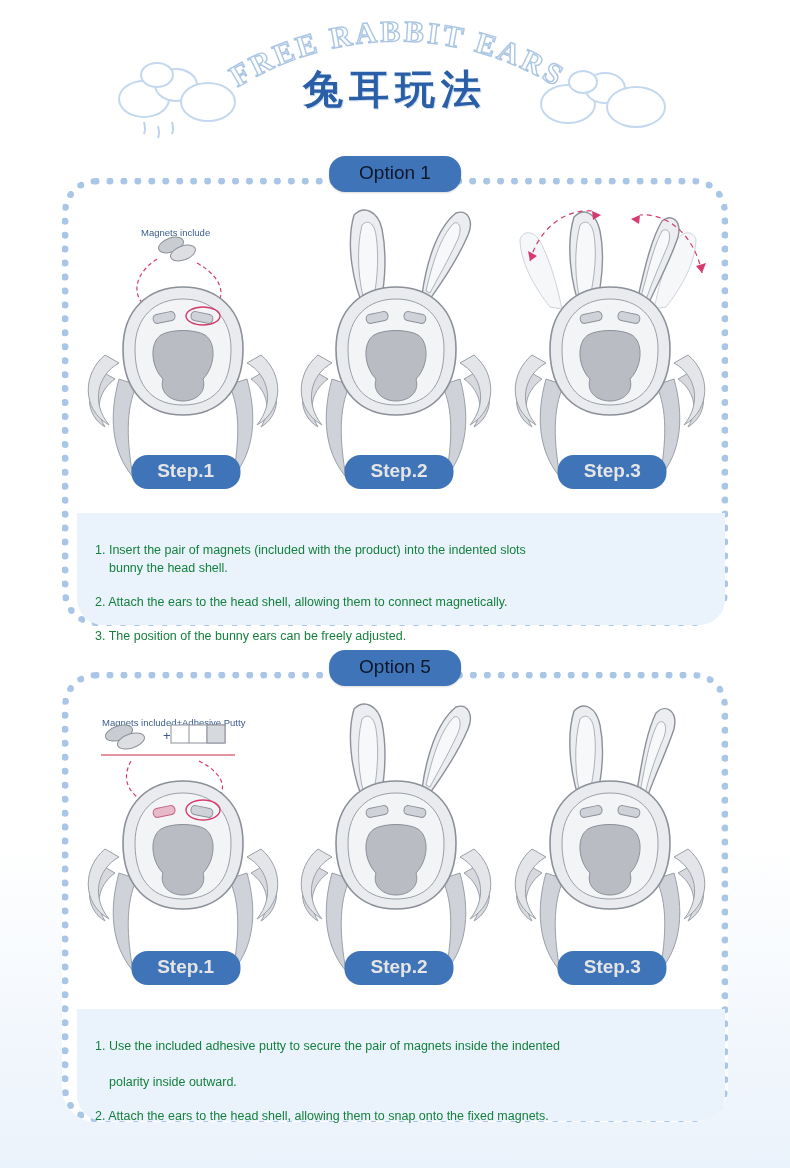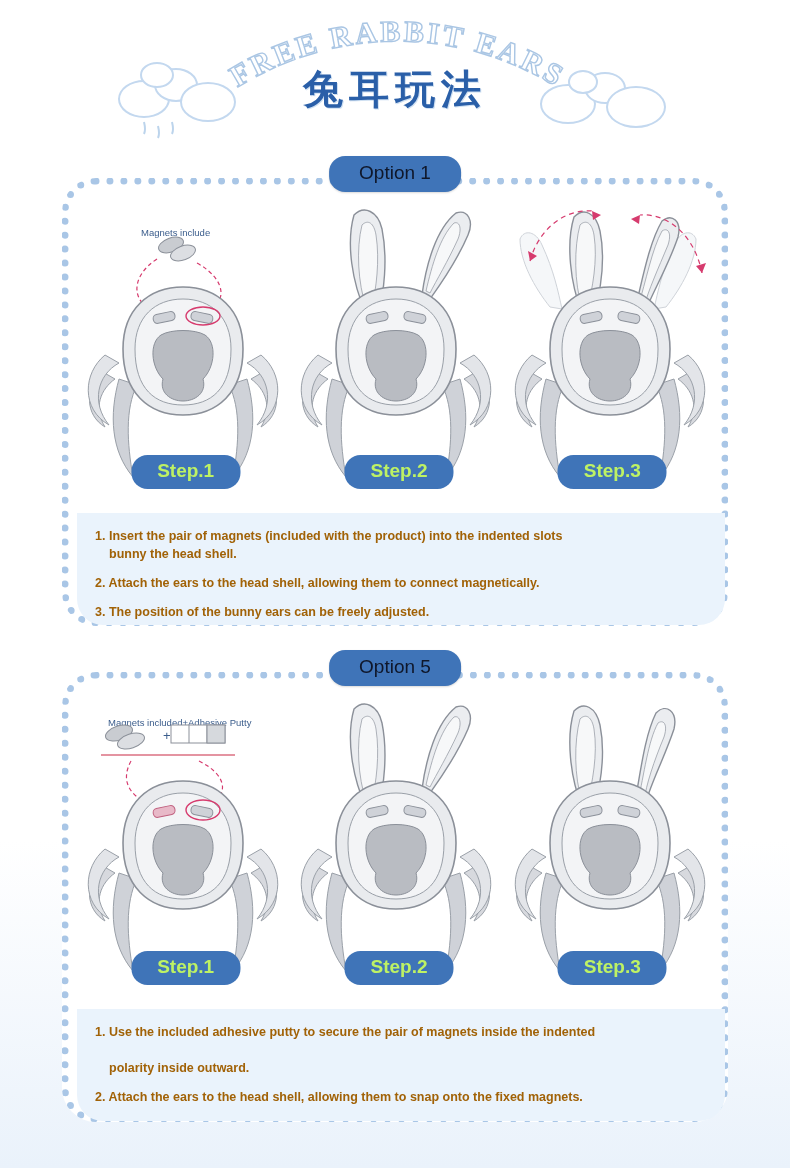--- a/index.html
+++ b/index.html
@@ -66,58 +66,58 @@
 
   
   .steps-row {
     position: absolute; top: 18px; left: 10px; width: 640px; height: 300px;
     display: flex;
   }
   .step-cell { flex: 1 1 33.333%; position: relative; }
 
   .step-pill {
     position: absolute; bottom: 0; left: 50%; transform: translateX(-50%);
-    background: #3f74b8; color: #bef264;
+    background: #3f74b8; color: #e5e5e5;
     font-size: 19px; font-weight: bold;
     padding: 5px 26px 7px 26px;
     border-radius: 16px;
     white-space: nowrap;
   }
   .steps-labels {
     position: absolute; left: 10px; width: 640px; height: 34px;
     display: flex;
   }
   .steps-labels .step-cell { height: 34px; }
 
   
   .notes {
     position: absolute; left: 8px; width: 648px;
     background: #eaf3fc;
     border-radius: 0 0 26px 26px;
     padding: 12px 18px 10px 18px;
   }
   .notes p {
-    margin: 2px 0 11px 0;
+    margin: 16px 0 11px 0;
     font-size: 12.5px;
-    font-weight: bold;
-    color: #a16207;
+    font-weight: normal;
+    color: #15803d;
     line-height: 1.45;
   }
   .notes p:last-child { margin-bottom: 0; }
   .notes p .ind { display:inline-block; }
 
   
   .caption {
     position: absolute;
     font-size: 9.5px;
     color: #3b5d8c;
     white-space: nowrap;
   }
   #cap1 { top: 24px; left: 62px; font-weight: normal; }
-  #cap2 { top: 20px; left: 29px; }
+  #cap2 { top: 20px; left: 23px; }
 
   .plus-sign {
     position:absolute; font-size: 13px; color:#3b5d8c;
   }
 
   svg.art { position:absolute; top:0; left:0; overflow: visible; }
 </style>
 </head>
 <body>
 

